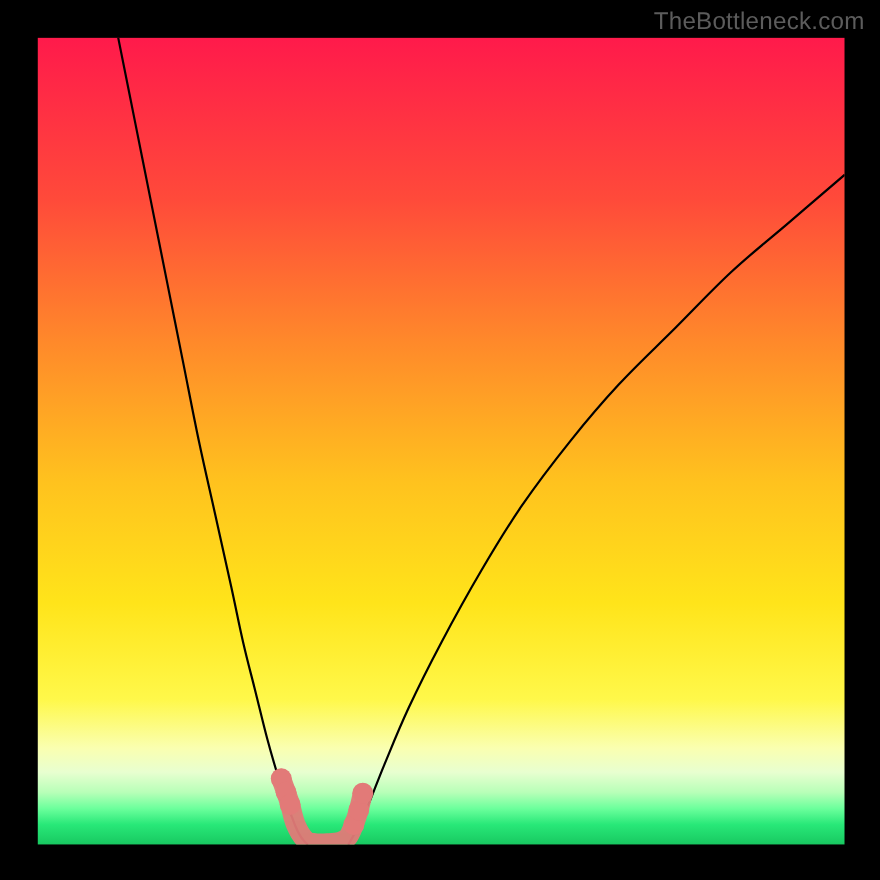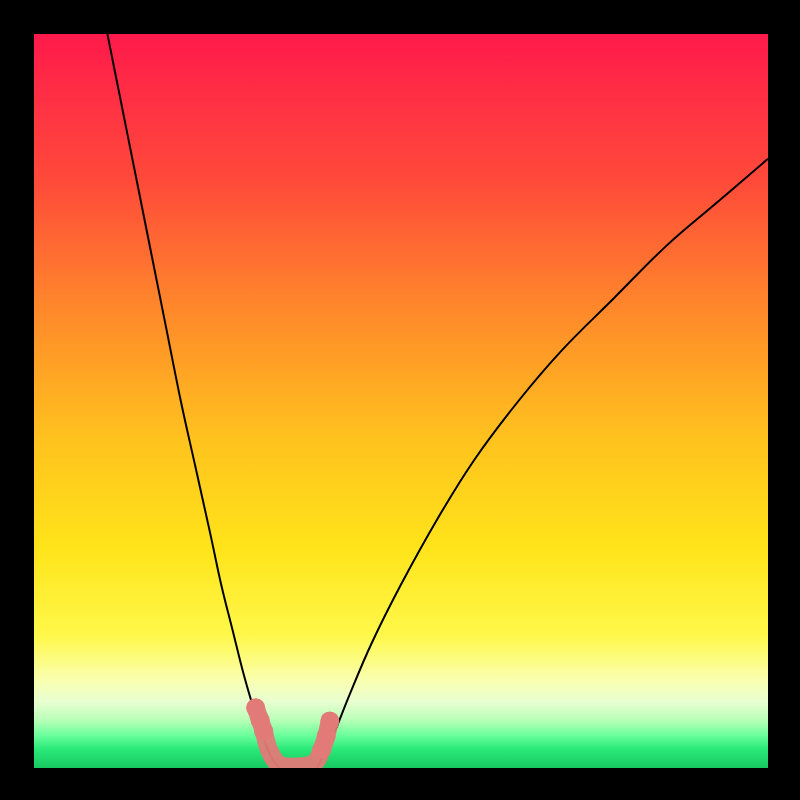--- a/index.html
+++ b/index.html
@@ -40,20 +40,21 @@
     color: #5c5c5c;
     font-size: 22px;
     letter-spacing: 0.2px;
     font-weight: 500;
   }
 </style>
 </head>
 <body>
 
 <div class="frame">
+  <div class="watermark">TheBottleneck.com</div>
   <div class="plot-area">
     <svg class="gradient" viewBox="0 0 734 734" preserveAspectRatio="none">
       <defs>
         <linearGradient id="bg" x1="0" y1="0" x2="0" y2="1">
             <stop offset="0%" stop-color="#ff1a4b"></stop>
             <stop offset="20%" stop-color="#ff4a3a"></stop>
             <stop offset="38%" stop-color="#ff8a2a"></stop>
             <stop offset="55.00000000000001%" stop-color="#ffc21e"></stop>
             <stop offset="70%" stop-color="#ffe41a"></stop>
             <stop offset="82%" stop-color="#fff84a"></stop>

